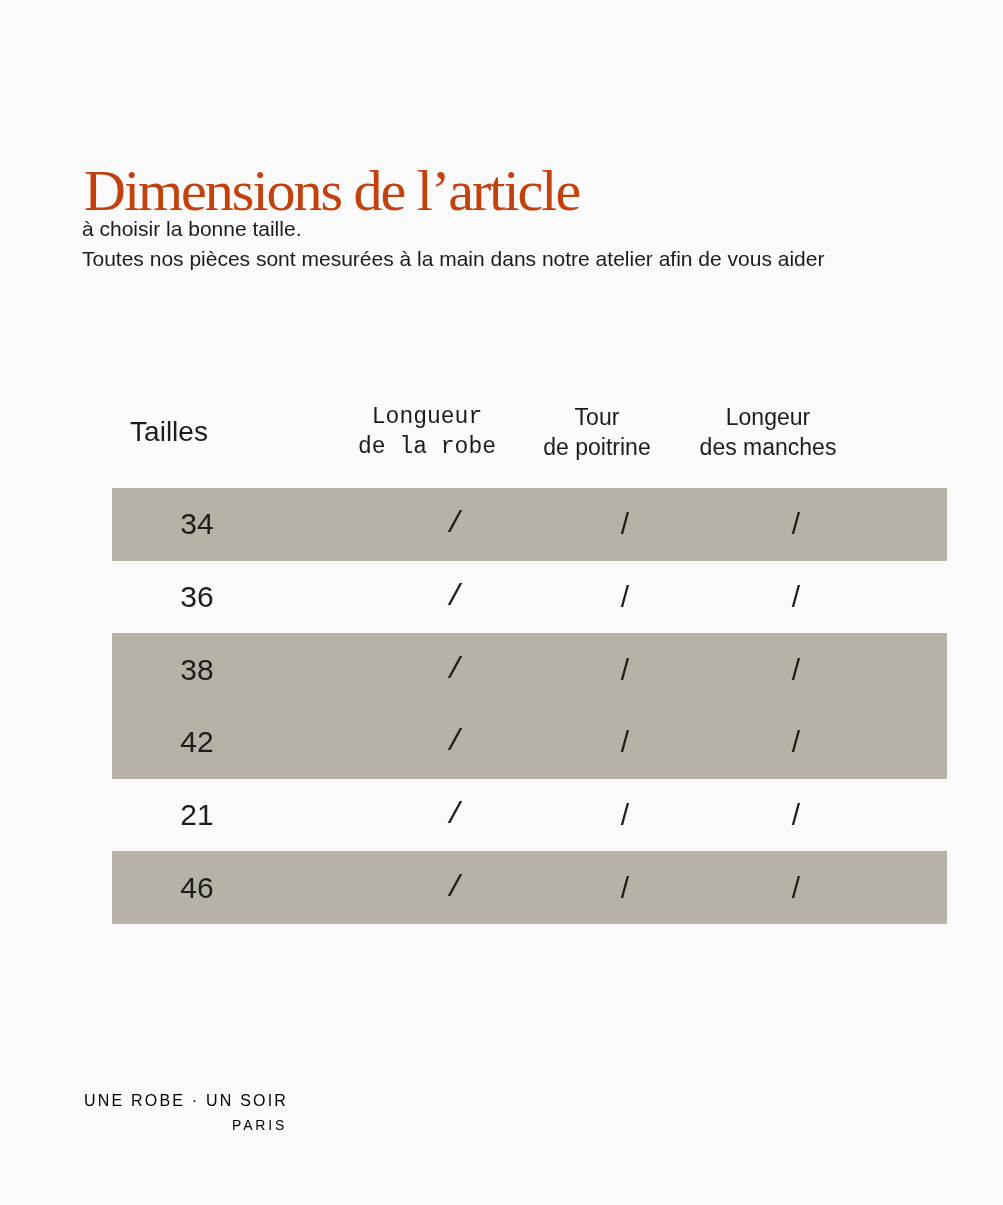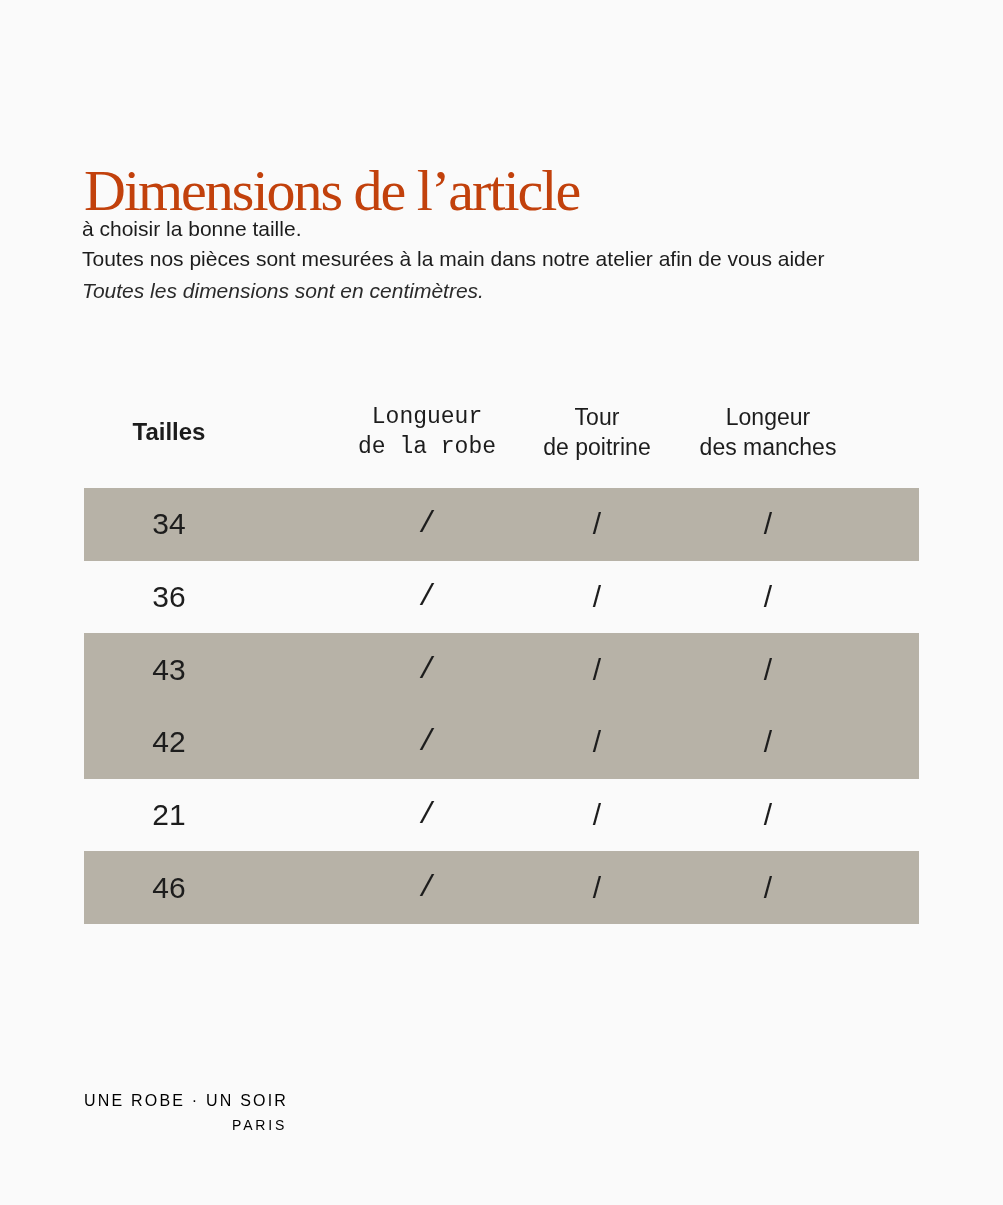--- a/index.html
+++ b/index.html
@@ -44,29 +44,29 @@
   .header-row { position: relative; height: 68px; }
   .hcell {
     position: absolute; top: 0; height: 100%;
     transform: translateX(-50%);
     display: flex; flex-direction: column; justify-content: center;
     text-align: center;
     font-size: 23px; line-height: 30px;
     color: #1c1c1c;
     white-space: nowrap;
   }
-  .hcell.bold { font-weight: 700; font-size: 24px; }
+  .hcell.bold { font-weight: 400; font-size: 28px; }
 
   .c1 { left: 85px; }
   .c2 { left: 343px; font-family: Liberation Mono, monospace; }
   .c3 { left: 513px; }
   .c4 { left: 684px; }
 
   .table-body { position: relative; margin-top: 22px; width: 835px; }
-  .trow { position: relative; height: 72.7px; width: 100%; }
+  .trow { position: relative; height: 72.7px; width: 100%; margin-left: 28px; }
   .trow.shaded { background: #b7b2a7; }
   .cell {
     position: absolute; top: 0; height: 100%;
     transform: translateX(-50%);
     display: flex; align-items: center; justify-content: center;
     font-size: 30px;
     color: #1d1d1d;
     white-space: nowrap;
   }
 
@@ -95,21 +95,20 @@
 
 <div class="page">
 
   <h1 class="title">Dimensions de l’article</h1>
 
   <div class="intro">
     <span class="intro-line">à choisir la bonne taille.</span>
     <span class="intro-line">Toutes nos pièces sont mesurées à la main dans notre atelier afin de vous aider</span>
   </div>
 
-  <div class="note">Toutes les dimensions sont en centimètres.</div>
 
   <div class="size-table">
 
     <div class="header-row">
       <div class="hcell c1 bold">Tailles</div>
       <div class="hcell c2">
         <span>Longueur</span>
         <span>de la robe</span>
       </div>
       <div class="hcell c4">
@@ -129,21 +128,21 @@
     <div class="cell c3">/</div>
     <div class="cell c4">/</div>
   </div>
         <div class="trow">
     <div class="cell c1">36</div>
     <div class="cell c2">/</div>
     <div class="cell c3">/</div>
     <div class="cell c4">/</div>
   </div>
         <div class="trow shaded">
-    <div class="cell c1">43</div>
+    <div class="cell c1">38</div>
     <div class="cell c2">/</div>
     <div class="cell c3">/</div>
     <div class="cell c4">/</div>
   </div>
         <div class="trow shaded">
     <div class="cell c1">42</div>
     <div class="cell c2">/</div>
     <div class="cell c3">/</div>
     <div class="cell c4">/</div>
   </div>

